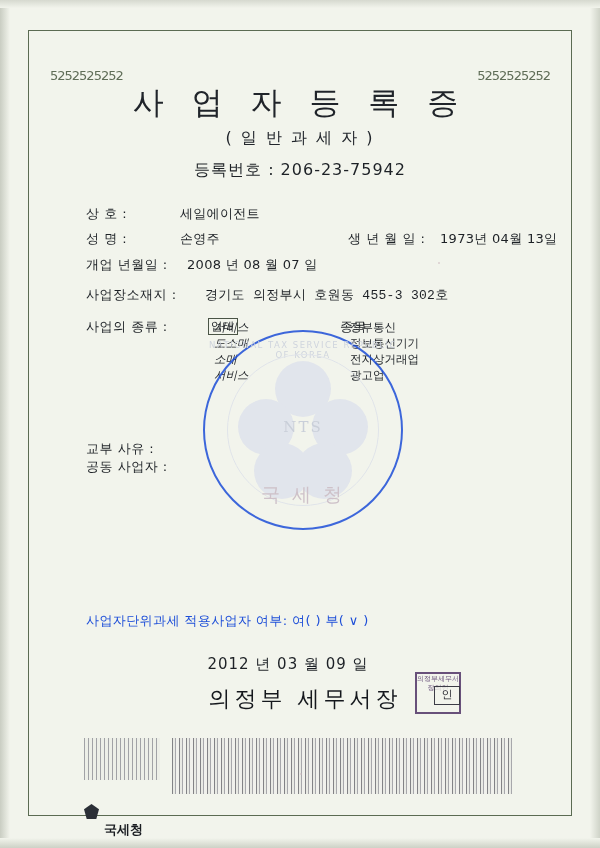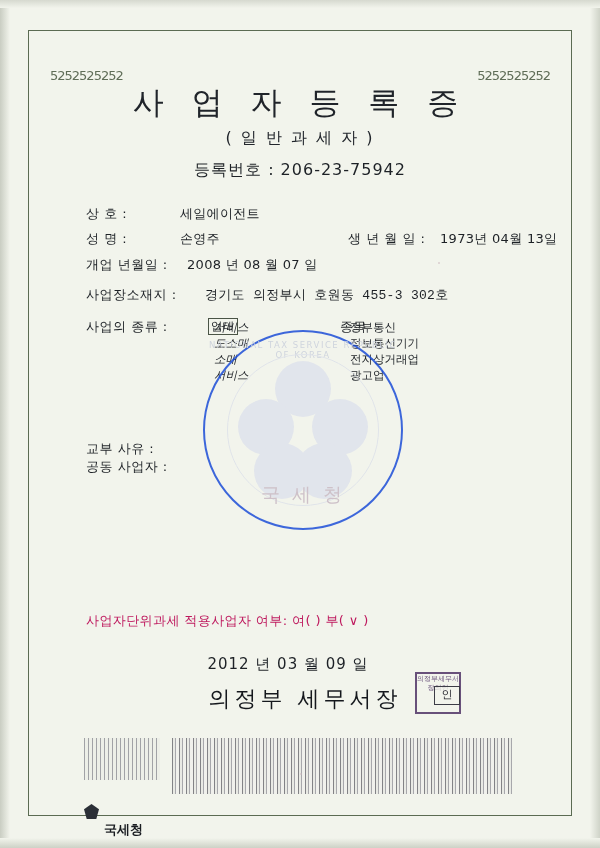--- a/index.html
+++ b/index.html
@@ -176,21 +176,21 @@
     letter-spacing: 3px;
     color: #c8b9c3;
     font-family: "DejaVu Sans", sans-serif;
   }
 
   .unit-tax {
     position: absolute;
     left: 86px;
     top: 612px;
     font-size: 13px;
-    color: #be185d;
+    color: #1d4ed8;
     font-family: "DejaVu Sans", sans-serif;
     letter-spacing: 0.4px;
     white-space: nowrap;
   }
 
   .issue-date {
     position: absolute;
     left: 0;
     top: 655px;
     width: 536px;
@@ -358,20 +358,21 @@
 
   <div class="seal">
     <div class="seal-text-top">NATIONAL TAX SERVICE REPUBLIC OF KOREA</div>
     <div class="seal-inner">
       <div class="petal" style="left:47px; top:6px;"></div>
       <div class="petal" style="left:10px; top:44px;"></div>
       <div class="petal" style="left:84px; top:44px;"></div>
       <div class="petal" style="left:26px; top:88px;"></div>
       <div class="petal" style="left:68px; top:88px;"></div>
     </div>
+    <div class="seal-nts">NTS</div>
     <div class="seal-bottom">국 세 청</div>
   </div>
 
   <div class="field label" style="left:86px; top:440px;">교부 사유 :</div>
   <div class="field value" style="left:196px; top:425px;"></div>
 
   <div class="field label" style="left:86px; top:458px;">공동  사업자 :</div>
   <div class="field value" style="left:196px; top:458px;"></div>
 
   <div class="unit-tax">사업자단위과세 적용사업자 여부:  여(     )  부( ∨ )</div>

